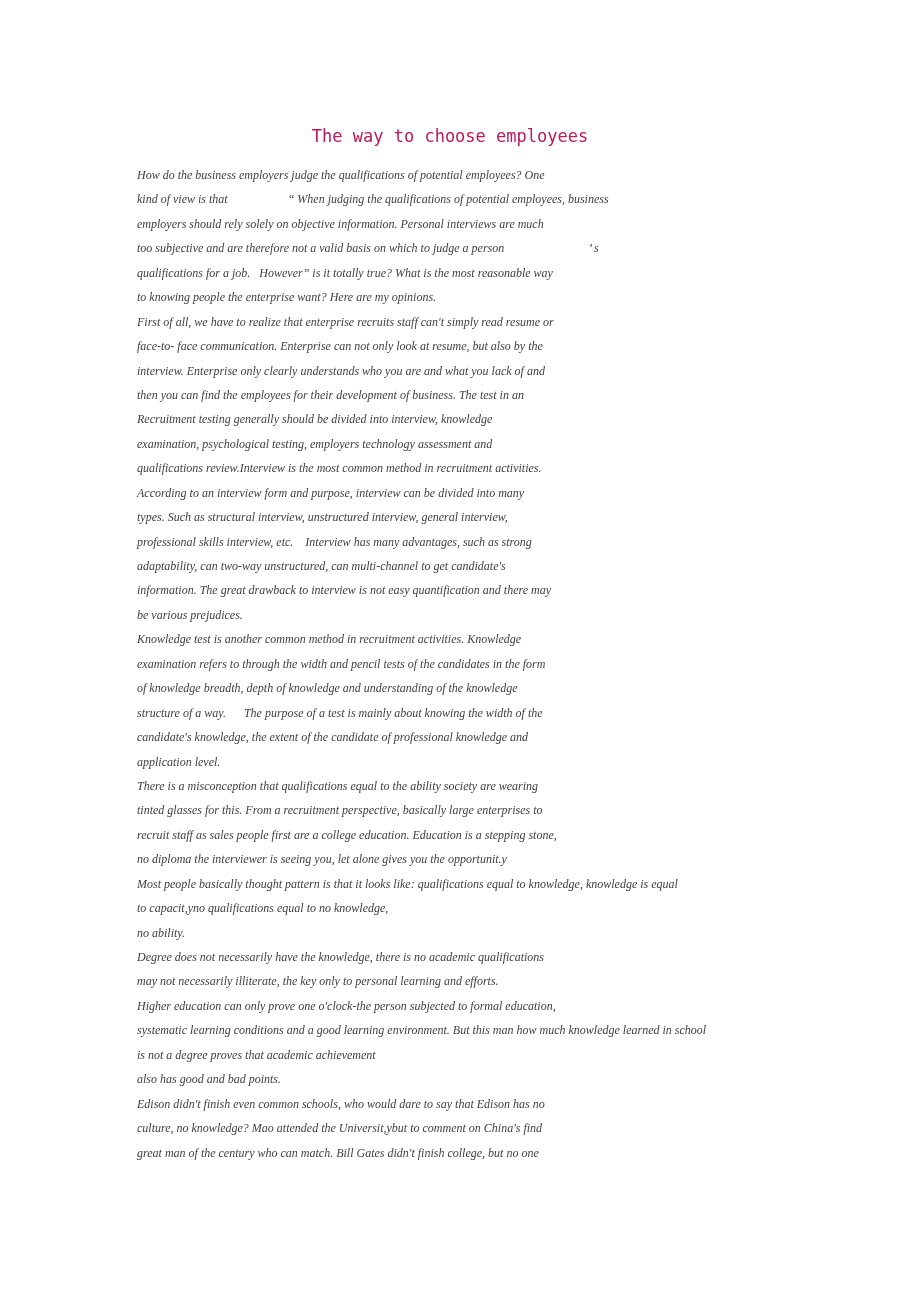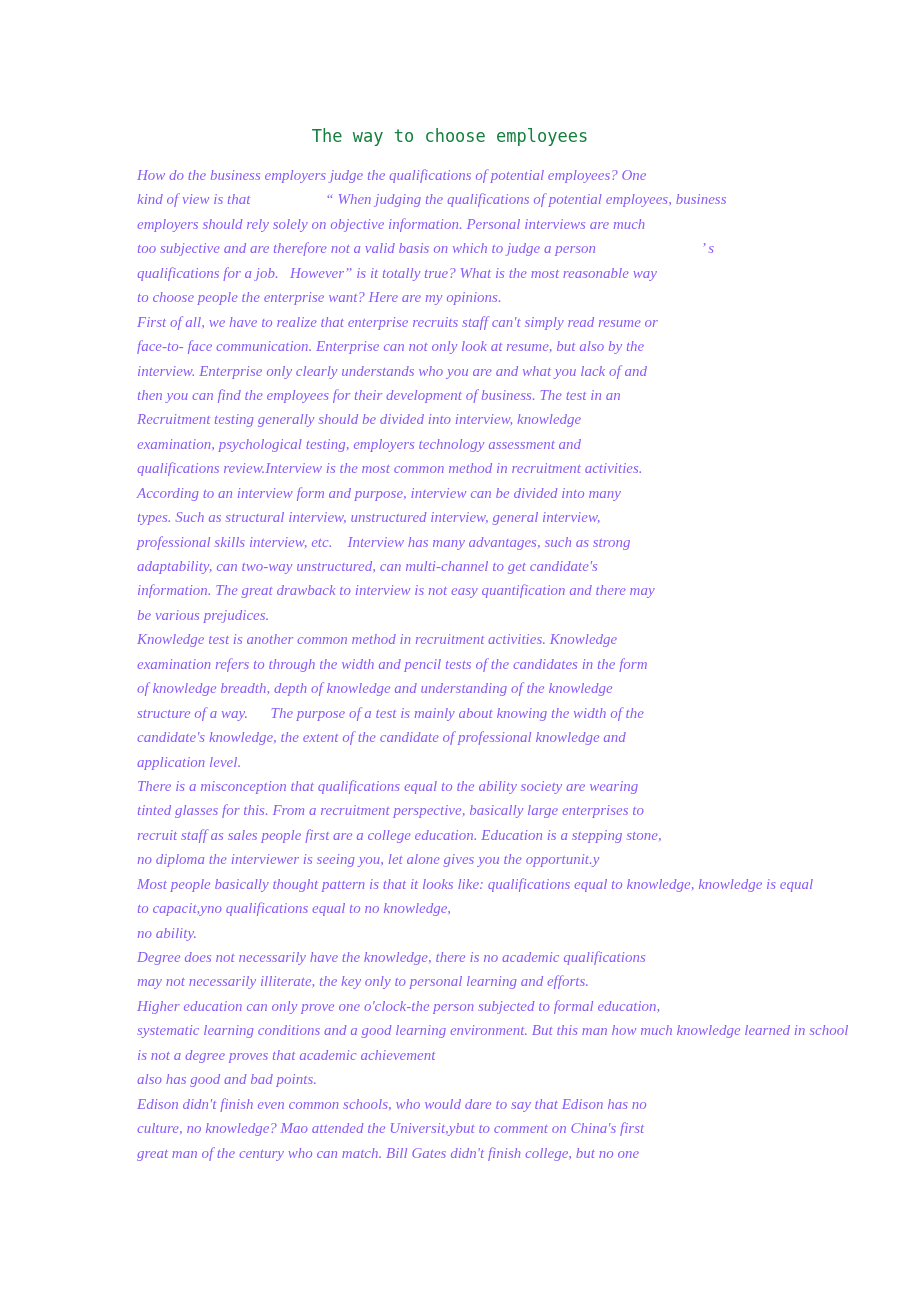--- a/index.html
+++ b/index.html
@@ -17,51 +17,51 @@
   .doc-title {
     position: absolute;
     top: 126px;
     left: 137px;
     width: 626px;
     margin: 0;
     text-align: center;
     font-family: "DejaVu Sans Mono", monospace;
     font-size: 17px;
     font-weight: normal;
-    color: #15803d;
+    color: #be185d;
     letter-spacing: 0px;
     white-space: pre;
   }
   .doc-body {
     position: absolute;
     top: 163px;
     left: 137px;
   }
   .text-line {
     font-family: "Liberation Serif", serif;
     font-style: italic;
-    font-size: 15px;
-    color: #8b5cf6;
+    font-size: 12px;
+    color: #404040;
     line-height: 24.45px;
     height: 24.45px;
     white-space: pre;
   }
 </style>
 </head>
 <body>
 
 <main class="page">
   <h1 class="doc-title">The way to choose employees</h1>
   <div class="doc-body" id="doc-body">
       <div class="text-line">How do the business employers judge the qualifications of potential employees? One</div>
       <div class="text-line">kind of view is that                    “ When judging the qualifications of potential employees, business</div>
       <div class="text-line">employers should rely solely on objective information. Personal interviews are much</div>
       <div class="text-line">too subjective and are therefore not a valid basis on which to judge a person                            ’ s</div>
       <div class="text-line">qualifications for a job.   However” is it totally true? What is the most reasonable way</div>
-      <div class="text-line">to choose people the enterprise want? Here are my opinions.</div>
+      <div class="text-line">to knowing people the enterprise want? Here are my opinions.</div>
       <div class="text-line">First of all, we have to realize that enterprise recruits staff can't simply read resume or</div>
       <div class="text-line">face-to- face communication. Enterprise can not only look at resume, but also by the</div>
       <div class="text-line">interview. Enterprise only clearly understands who you are and what you lack of and</div>
       <div class="text-line">then you can find the employees for their development of business. The test in an</div>
       <div class="text-line">Recruitment testing generally should be divided into interview, knowledge</div>
       <div class="text-line">examination, psychological testing, employers technology assessment and</div>
       <div class="text-line">qualifications review.Interview is the most common method in recruitment activities.</div>
       <div class="text-line">According to an interview form and purpose, interview can be divided into many</div>
       <div class="text-line">types. Such as structural interview, unstructured interview, general interview,</div>
       <div class="text-line">professional skills interview, etc.    Interview has many advantages, such as strong</div>
@@ -81,16 +81,16 @@
       <div class="text-line">Most people basically thought pattern is that it looks like: qualifications equal to knowledge, knowledge is equal</div>
       <div class="text-line">to capacit,yno qualifications equal to no knowledge,</div>
       <div class="text-line">no ability.</div>
       <div class="text-line">Degree does not necessarily have the knowledge, there is no academic qualifications</div>
       <div class="text-line">may not necessarily illiterate, the key only to personal learning and efforts.</div>
       <div class="text-line">Higher education can only prove one o'clock-the person subjected to formal education,</div>
       <div class="text-line">systematic learning conditions and a good learning environment. But this man how much knowledge learned in school</div>
       <div class="text-line">is not a degree proves that academic achievement</div>
       <div class="text-line">also has good and bad points.</div>
       <div class="text-line">Edison didn't finish even common schools, who would dare to say that Edison has no</div>
-      <div class="text-line">culture, no knowledge? Mao attended the Universit,ybut to comment on China's first</div>
+      <div class="text-line">culture, no knowledge? Mao attended the Universit,ybut to comment on China's find</div>
       <div class="text-line">great man of the century who can match. Bill Gates didn't finish college, but no one</div>
     </div>
 </main>
 
 </body></html>

